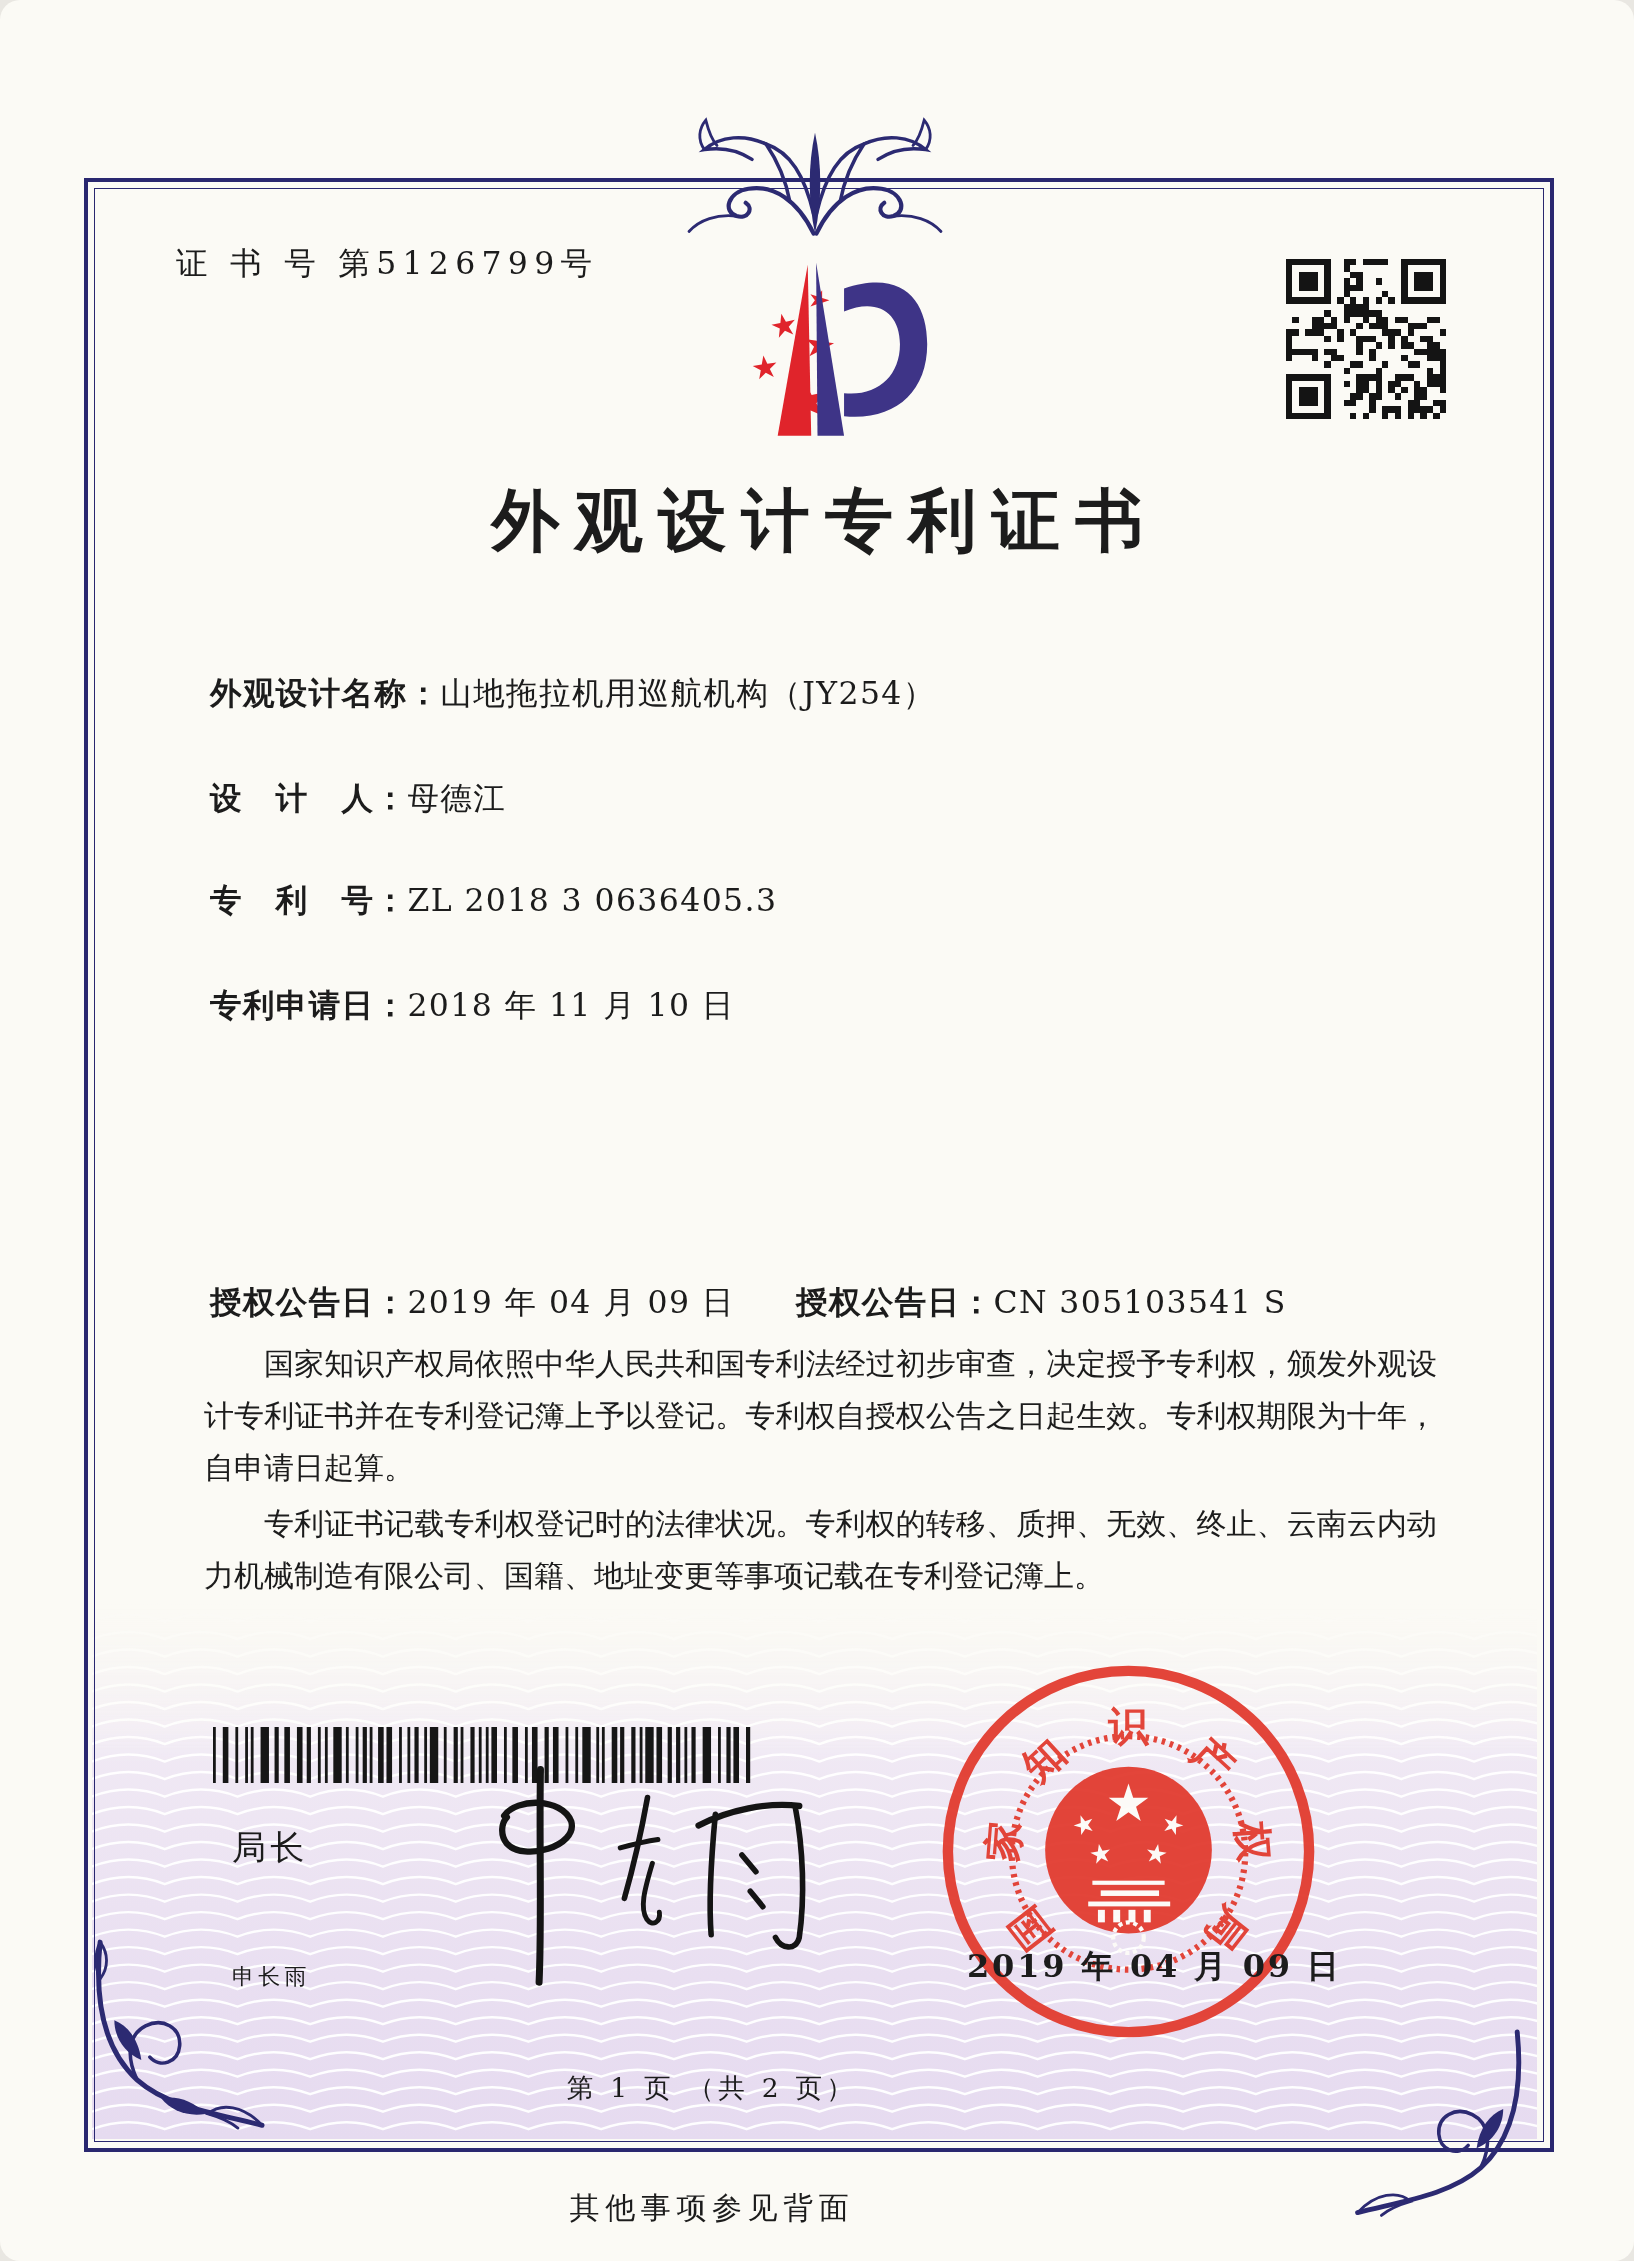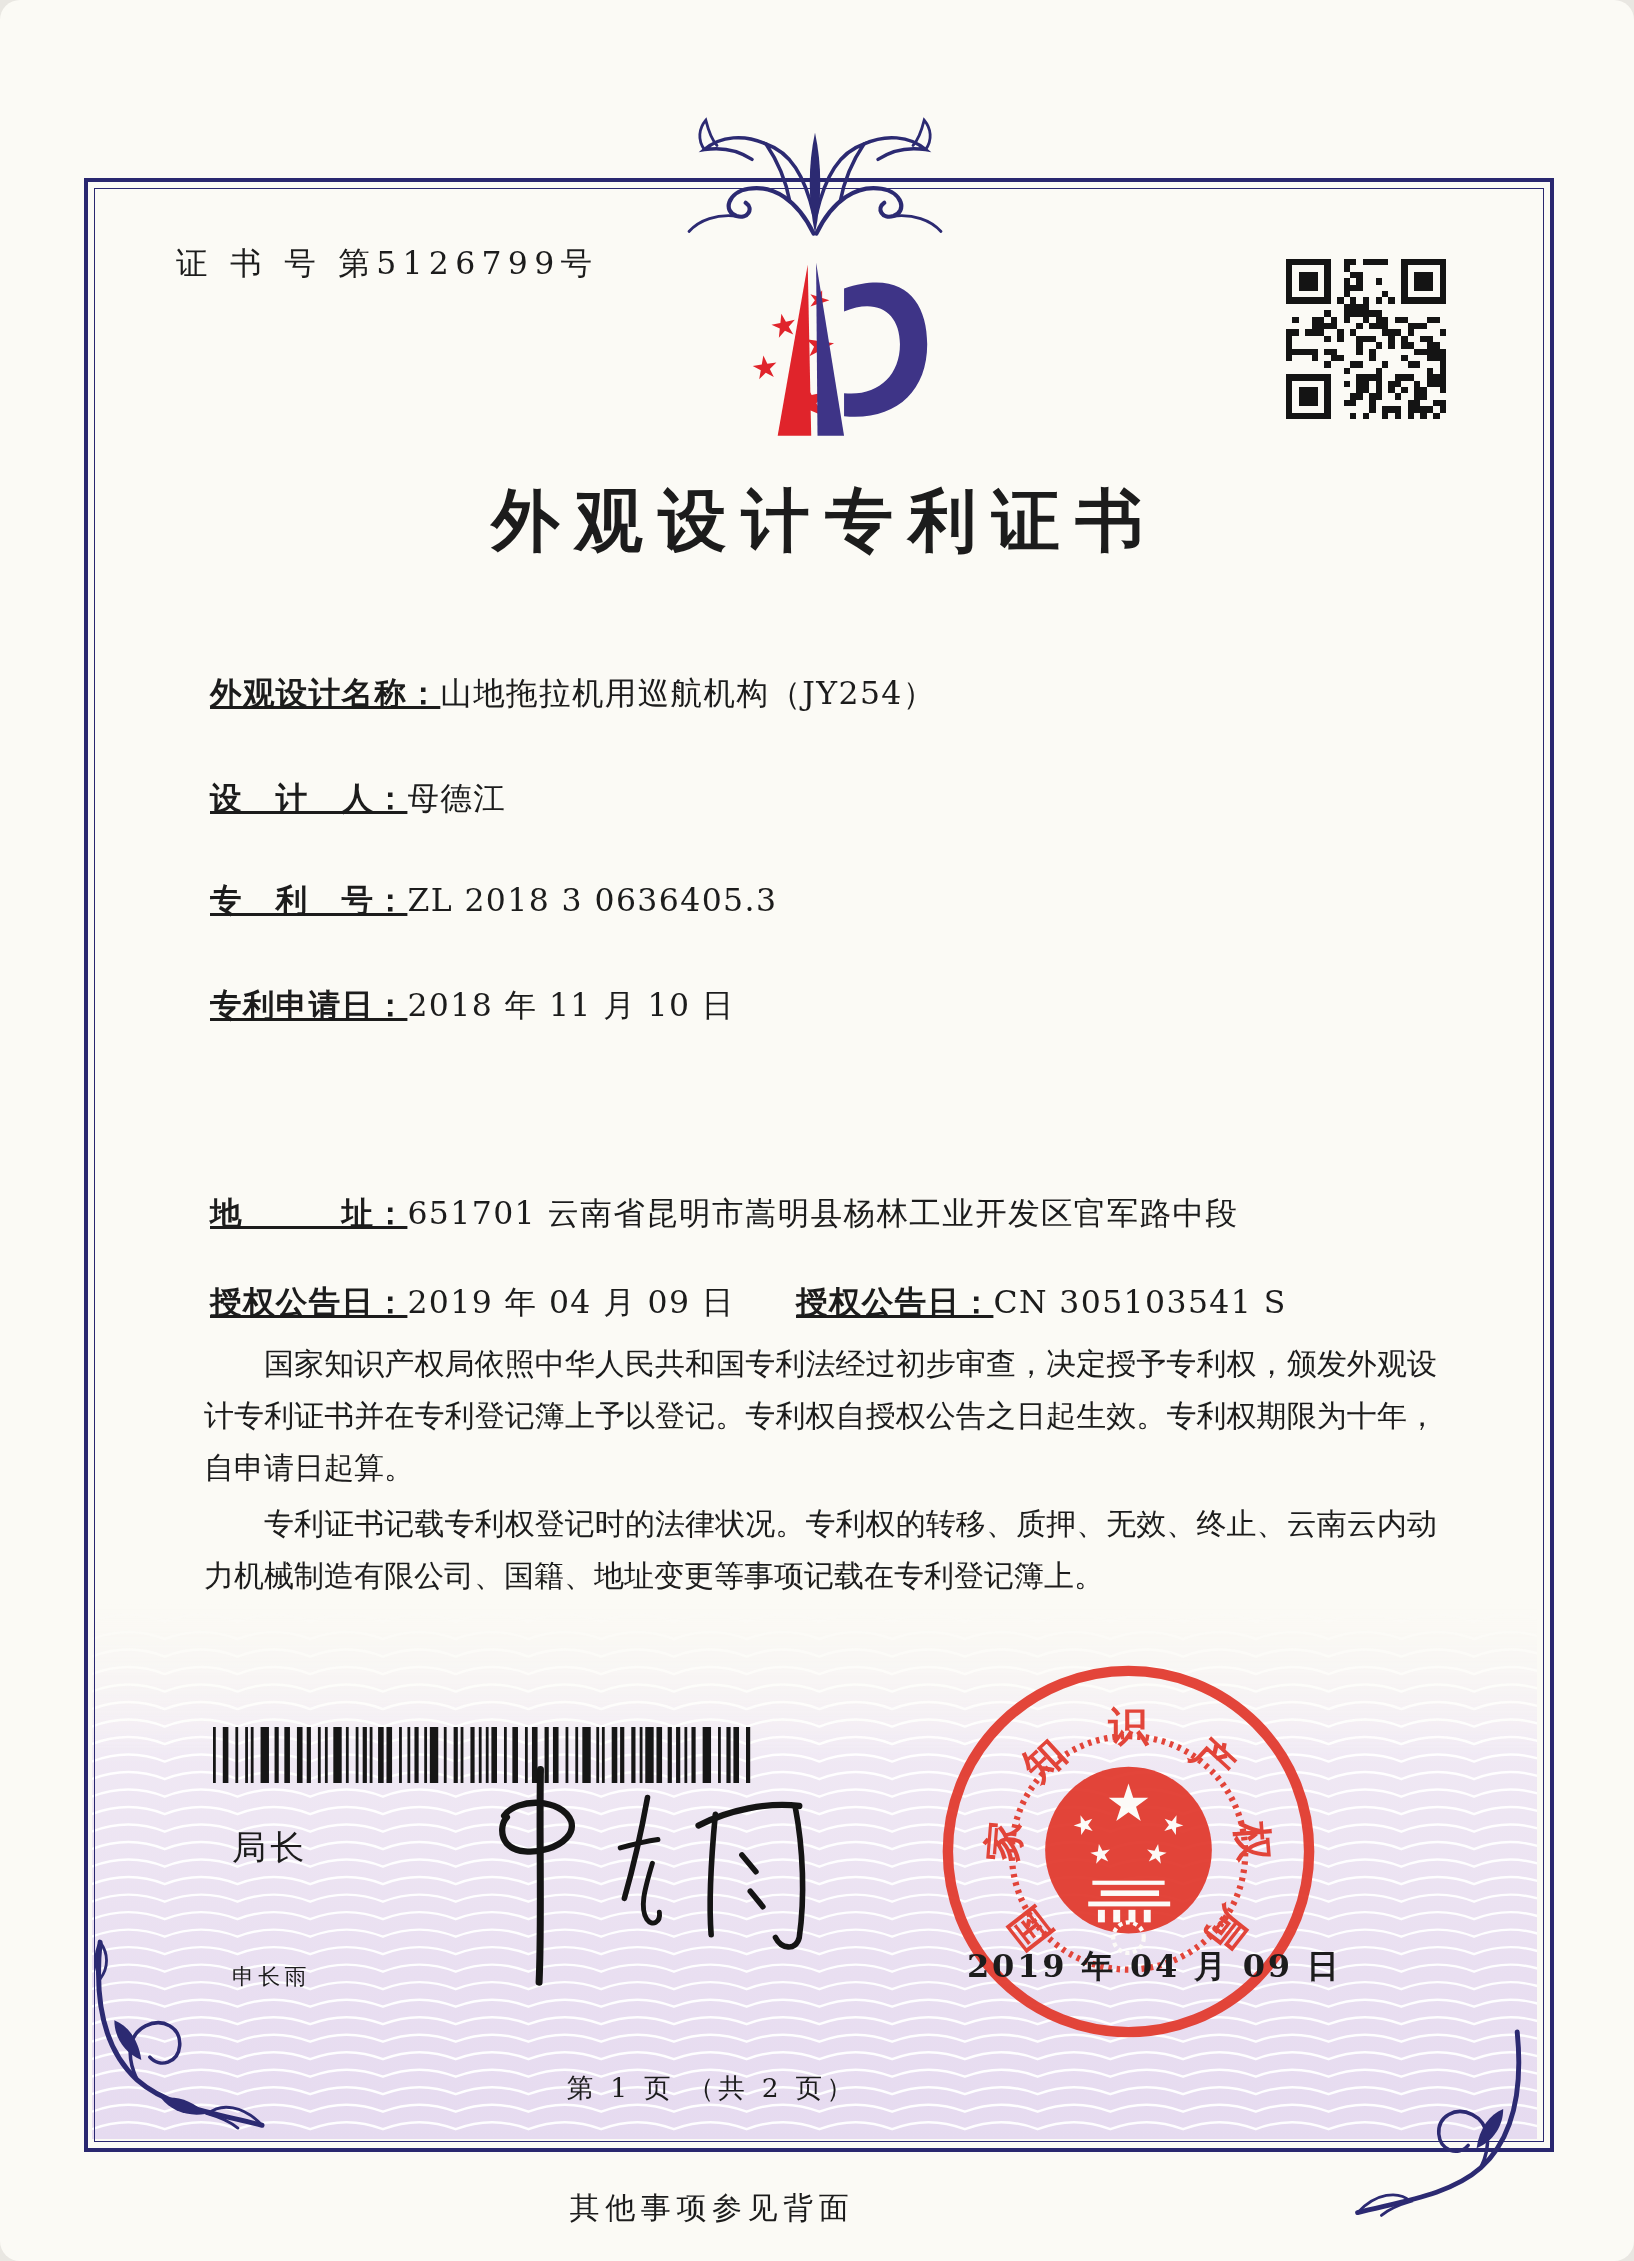--- a/index.html
+++ b/index.html
@@ -12,21 +12,21 @@
   
   .cert-no{position:absolute;left:176px;top:243px;font-size:31.5px;letter-spacing:6.3px;z-index:3;white-space:nowrap;}
   .logo{position:absolute;left:705px;top:256px;width:225px;height:185px;z-index:3;}
   .qr{position:absolute;left:1286px;top:259px;width:160px;height:160px;z-index:3;}
   .title{position:absolute;left:0;width:1634px;top:476px;text-align:center;font-size:68px;
          font-weight:700;letter-spacing:15.4px;z-index:3;white-space:nowrap;padding-left:8px;}
   
   .field{position:absolute;left:210px;font-size:31.5px;z-index:3;white-space:nowrap;letter-spacing:1.4px;}
   .f0{top:673px}.f1{top:778px}.f2{top:880px}.f3{top:985px}.f4{top:1090px}.f5{top:1193px}
   .f6a{top:1282px}.f6b{top:1282px;left:796px}
-  .field .lab{font-weight:600;text-decoration:underline;}
+  .field .lab{font-weight:600;}
   
   .paras{position:absolute;left:204px;top:1338px;width:1233px;z-index:3;}
   .paras p{margin:0 0 4.2px 0;font-size:30px;line-height:52px;text-indent:2em;text-align:justify;}
   
   .waves{position:absolute;left:92px;top:1597px;width:1445px;height:542px;z-index:1;
          background:linear-gradient(180deg,rgba(246,241,247,0) 0%,#f0e9f4 28%,#e9dff1 70%,#e6dbf0 100%);
          -webkit-mask-image:linear-gradient(180deg,transparent 0,#000 168px);
          mask-image:linear-gradient(180deg,transparent 0,#000 168px);}
   .waves svg{position:absolute;inset:0;}
   .barcode{position:absolute;left:213px;top:1727px;width:540px;height:56px;z-index:3;}
@@ -422,21 +422,20 @@
       <rect x="21" y="24" width="1" height="1" fill="#141414"></rect>
       <rect x="23" y="24" width="1" height="1" fill="#141414"></rect>
     </svg>
 
   <div class="title">外观设计专利证书</div>
 
   <div class="field f0"><span class="lab">外观设计名称：</span><span>山地拖拉机用巡航机构（JY254）</span></div>
   <div class="field f1"><span class="lab">设　计　人：</span><span>母德江</span></div>
   <div class="field f2"><span class="lab">专　利　号：</span><span>ZL 2018 3 0636405.3</span></div>
   <div class="field f3"><span class="lab">专利申请日：</span><span>2018 年 11 月 10 日</span></div>
-  <div class="field f5"><span class="lab">地　　　址：</span><span>651701 云南省昆明市嵩明县杨林工业开发区官军路中段</span></div>
   <div class="field f6a"><span class="lab">授权公告日：</span><span>2019 年 04 月 09 日</span></div>
   <div class="field f6b"><span class="lab">授权公告日：</span><span>CN 305103541 S</span></div>
 
   <div class="paras">
     <p>国家知识产权局依照中华人民共和国专利法经过初步审查，决定授予专利权，颁发外观设计专利证书并在专利登记簿上予以登记。专利权自授权公告之日起生效。专利权期限为十年，自申请日起算。</p>
     <p>专利证书记载专利权登记时的法律状况。专利权的转移、质押、无效、终止、云南云内动力机械制造有限公司、国籍、地址变更等事项记载在专利登记簿上。</p>
   </div>
 
   <svg class="barcode" id="barcode-svg" viewBox="0 0 386 40" preserveAspectRatio="none">
       <rect x="0" y="0" width="2" height="40" fill="#161616"></rect>

